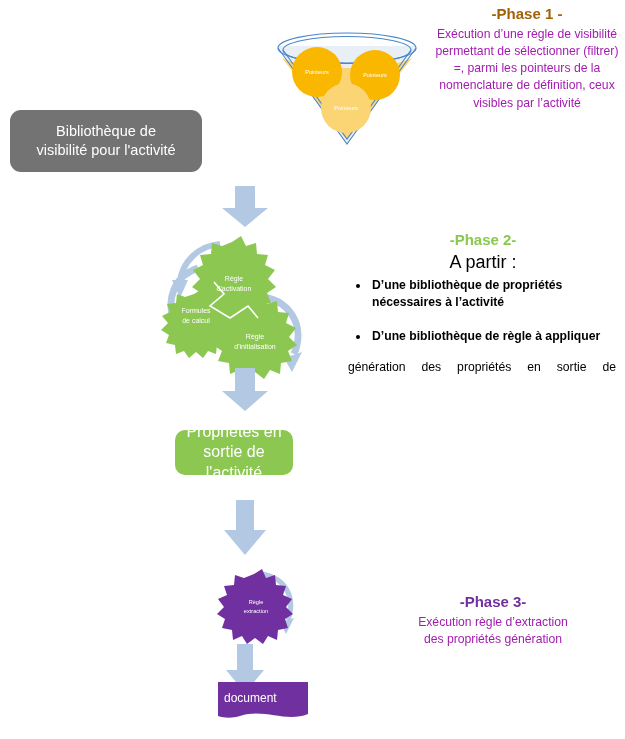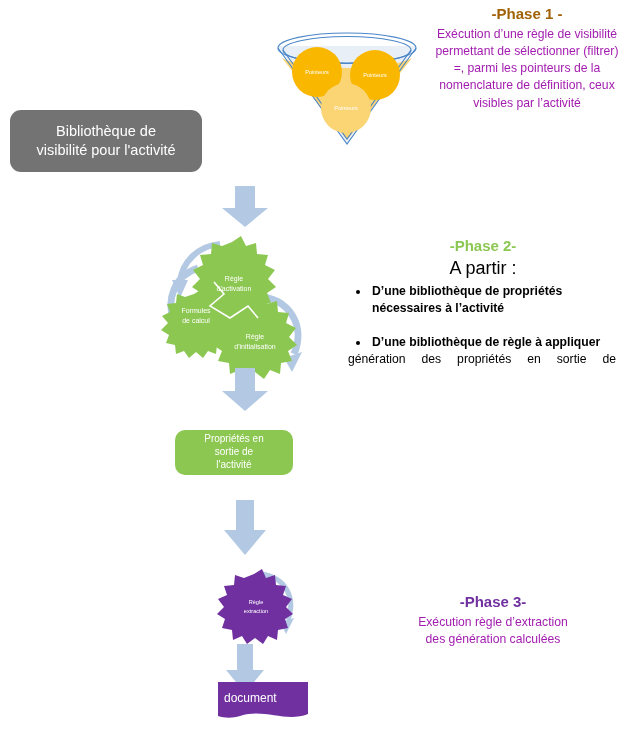--- a/index.html
+++ b/index.html
@@ -39,21 +39,21 @@
     width: 192px; height: 62px;
     background: #737373;
     font-size: 14.5px;
     border-radius: 11px;
     padding: 0 8px;
   }
   .box-green {
     left: 175px; top: 430px;
     width: 118px; height: 45px;
     background: #8CC751;
-    font-size: 10px;
+    font-size: 16px;
     border-radius: 10px;
     padding: 0 6px;
   }
 
   
   .phase {
     position: absolute;
     box-sizing: border-box;
   }
   .phase-title {
@@ -66,41 +66,42 @@
   .phase-body {
     font-size: 12.2px;
     line-height: 1.42;
     text-align: center;
     color: #a21caf;
   }
 
   #phase1 { left: 434px; top: 4px; width: 186px; }
   #phase1 .phase-title { color: #a16207; }
 
-  #phase2 { left: 344px; top: 236px; width: 278px; }
+  #phase2 { left: 344px; top: 230px; width: 278px; }
   #phase2 .phase-title { color: #8CC751; }
   #phase2 .sub { font-size: 18px; text-align: center; margin-bottom: 4px; }
   #phase2 ul {
     margin: 0 0 0 10px;
     padding: 0 0 0 16px;
     list-style: disc;
     text-align: left;
     font-weight: bold;
   }
   #phase2 ul li {
     font-size: 12.2px;
     line-height: 1.45;
     margin-bottom: 16px;
     padding-left: 2px;
   }
   #phase2 ul li:last-child { margin-bottom: 0; }
   #phase2 .gen {
     font-size: 12.2px;
     text-align: justify;
     text-align-last: justify;
+    margin-top: 14px;
     padding: 0 6px 0 4px;
   }
 
   #phase3 { left: 388px; top: 592px; width: 210px; }
   #phase3 .phase-title { color: #7030A0; }
 
   
   .svgwrap { position: absolute; }
   #funnel-shape  { left: 262px; top: 22px;  width: 170px; height: 135px; }
   #gearcluster   { left: 152px; top: 222px; width: 170px; height: 160px; }
@@ -256,21 +257,21 @@
           M44,8 l8,-5 l4,9 l9,-3 l1,10 l10,1 l-3,9 l9,4 l-6,8 l7,7 l-8,5 l3,9 l-10,2 l-1,10 l-9,-4 l-5,8 l-8,-6 l-8,6 l-5,-8 l-9,4 l-1,-10 l-10,-2 l3,-9 l-8,-5 l7,-7 l-6,-8 l9,-4 l-3,-9 l10,-1 l1,-10 l9,3 z"></path>
         <text class="shape-label pgear-label" x="46" y="38">Règle</text>
         <text class="shape-label pgear-label" x="46" y="47">extraction</text>
       </g>
     </svg>
   </div>
 
   <div class="phase" id="phase3">
     <div class="phase-title">-Phase 3-</div>
     <div class="phase-body">Exécution règle d’extraction</div>
-    <div class="phase-body">des génération calculées</div>
+    <div class="phase-body">des propriétés génération</div>
   </div>
 
   <div class="svgwrap" id="arrow-bottom">
     <svg viewBox="0 0 50 50" width="50" height="50" xmlns="http://www.w3.org/2000/svg">
       <path d="M17,0 L33,0 L33,26 L44,26 L25,49 L6,26 L17,26 Z" fill="#B3C9E3"></path>
     </svg>
   </div>
 
   <div class="svgwrap" id="doc-shape">
     <svg viewBox="0 0 90 40" width="90" height="40" xmlns="http://www.w3.org/2000/svg">

